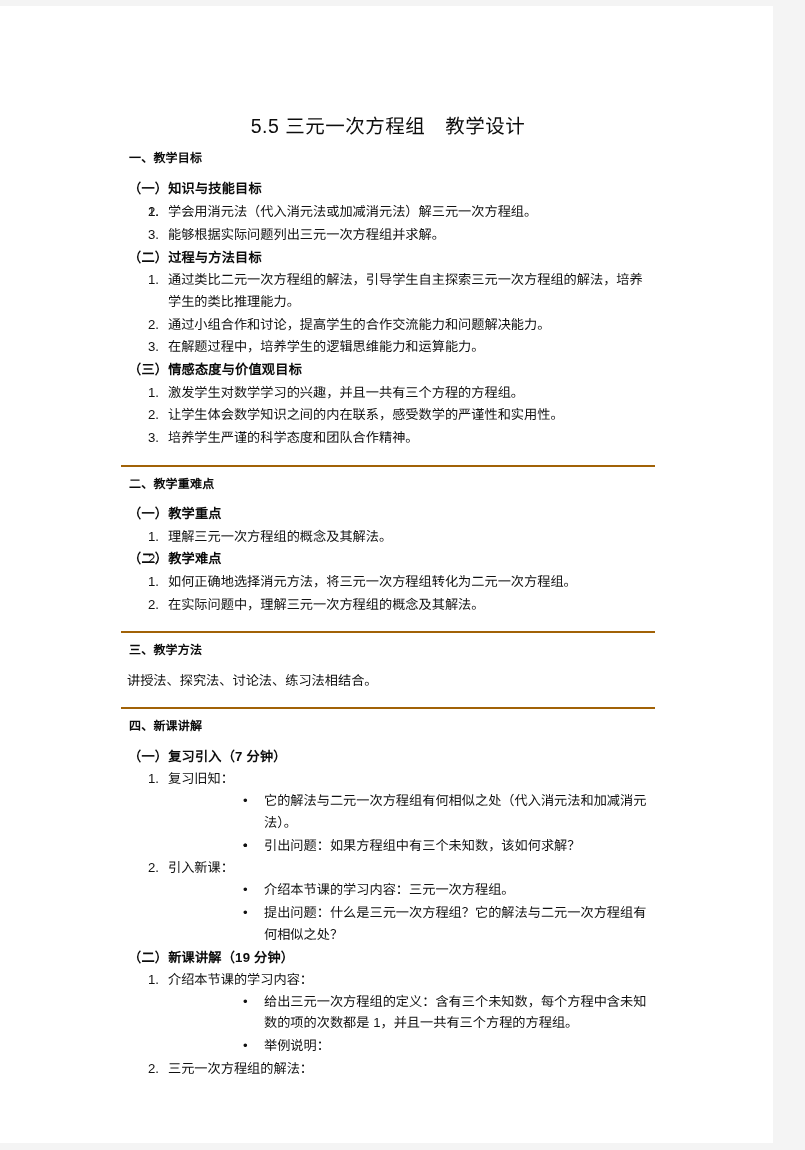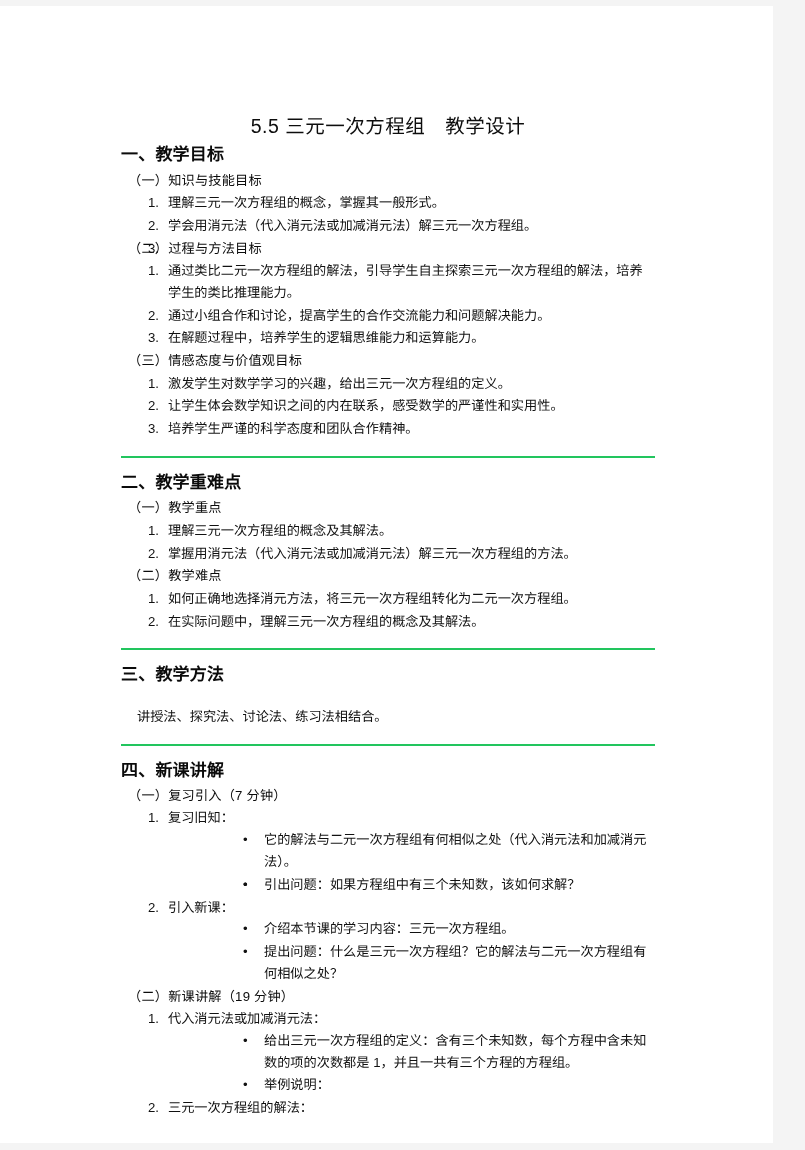--- a/index.html
+++ b/index.html
@@ -41,52 +41,51 @@
     padding-top: 106px;
     padding-bottom: 0;
     line-height: 1.5;
   }
 
   
   .section {
     margin: 0;
   }
   .section.ruled {
-    border-top: 2px solid #22c55e;
+    border-top: 2px solid #a16207;
     margin-top: 16px;
-    padding-top: 11px;
   }
 
   .h-section {
-    font-size: 17px;
+    font-size: 12px;
     font-weight: bold;
     color: #0b0b0b;
-    margin: 0;
+    margin: 8px;
     padding: 0 0 1px 0;
     line-height: 1.62;
     letter-spacing: 0.2px;
   }
   .section:first-child > .h-section {
     padding-top: 15px;
   }
 
   .h-sub {
     font-size: 13.2px;
-    font-weight: normal;
+    font-weight: bold;
     color: #0b0b0b;
     margin: 0;
     padding: 0 0 1px 7px;
     line-height: 1.62;
     letter-spacing: 0.2px;
   }
 
   .plain {
     font-size: 13.2px;
     color: #111;
-    margin: 16px;
+    margin: 6px;
     padding: 0;
     line-height: 1.64;
   }
 
   
   ol.lv1 {
     list-style: none;
     margin: 0;
     padding: 0;
   }
@@ -141,28 +140,28 @@
 
     <h1 class="doc-title">5.5 三元一次方程组　教学设计</h1>
 
     <div class="section">
       <div class="h-section">一、教学目标</div>
 
       <div class="h-sub">（一）知识与技能目标</div>
       <ol class="lv1">
         <li>
           <span class="num">1.</span>
-          <span class="txt">理解三元一次方程组的概念，掌握其一般形式。</span>
         </li>
         <li>
           <span class="num">2.</span>
           <span class="txt">学会用消元法（代入消元法或加减消元法）解三元一次方程组。</span>
         </li>
         <li>
           <span class="num">3.</span>
+          <span class="txt">能够根据实际问题列出三元一次方程组并求解。</span>
         </li>
       </ol>
 
       <div class="h-sub">（二）过程与方法目标</div>
       <ol class="lv1">
         <li>
           <span class="num">1.</span>
           <span class="txt">通过类比二元一次方程组的解法，引导学生自主探索三元一次方程组的解法，培养学生的类比推理能力。</span>
         </li>
         <li>
@@ -172,21 +171,21 @@
         <li>
           <span class="num">3.</span>
           <span class="txt">在解题过程中，培养学生的逻辑思维能力和运算能力。</span>
         </li>
       </ol>
 
       <div class="h-sub">（三）情感态度与价值观目标</div>
       <ol class="lv1">
         <li>
           <span class="num">1.</span>
-          <span class="txt">激发学生对数学学习的兴趣，给出三元一次方程组的定义。</span>
+          <span class="txt">激发学生对数学学习的兴趣，并且一共有三个方程的方程组。</span>
         </li>
         <li>
           <span class="num">2.</span>
           <span class="txt">让学生体会数学知识之间的内在联系，感受数学的严谨性和实用性。</span>
         </li>
         <li>
           <span class="num">3.</span>
           <span class="txt">培养学生严谨的科学态度和团队合作精神。</span>
         </li>
       </ol>
@@ -196,21 +195,20 @@
       <div class="h-section">二、教学重难点</div>
 
       <div class="h-sub">（一）教学重点</div>
       <ol class="lv1">
         <li>
           <span class="num">1.</span>
           <span class="txt">理解三元一次方程组的概念及其解法。</span>
         </li>
         <li>
           <span class="num">2.</span>
-          <span class="txt">掌握用消元法（代入消元法或加减消元法）解三元一次方程组的方法。</span>
         </li>
       </ol>
 
       <div class="h-sub">（二）教学难点</div>
       <ol class="lv1">
         <li>
           <span class="num">1.</span>
           <span class="txt">如何正确地选择消元方法，将三元一次方程组转化为二元一次方程组。</span>
         </li>
         <li>
@@ -260,21 +258,21 @@
               <span>提出问题：什么是三元一次方程组？它的解法与二元一次方程组有何相似之处？</span>
             </li>
           </ul>
         </li>
       </ol>
 
       <div class="h-sub">（二）新课讲解（19 分钟）</div>
       <ol class="lv1">
         <li>
           <span class="num">1.</span>
-          <span class="txt strong">代入消元法或加减消元法：</span>
+          <span class="txt strong">介绍本节课的学习内容：</span>
           <ul class="lv2">
             <li>
               <span class="dot">•</span>
               <span>给出三元一次方程组的定义：含有三个未知数，每个方程中含未知数的项的次数都是 1，并且一共有三个方程的方程组。</span>
             </li>
             <li>
               <span class="dot">•</span>
               <span>举例说明：</span>
             </li>
           </ul>

